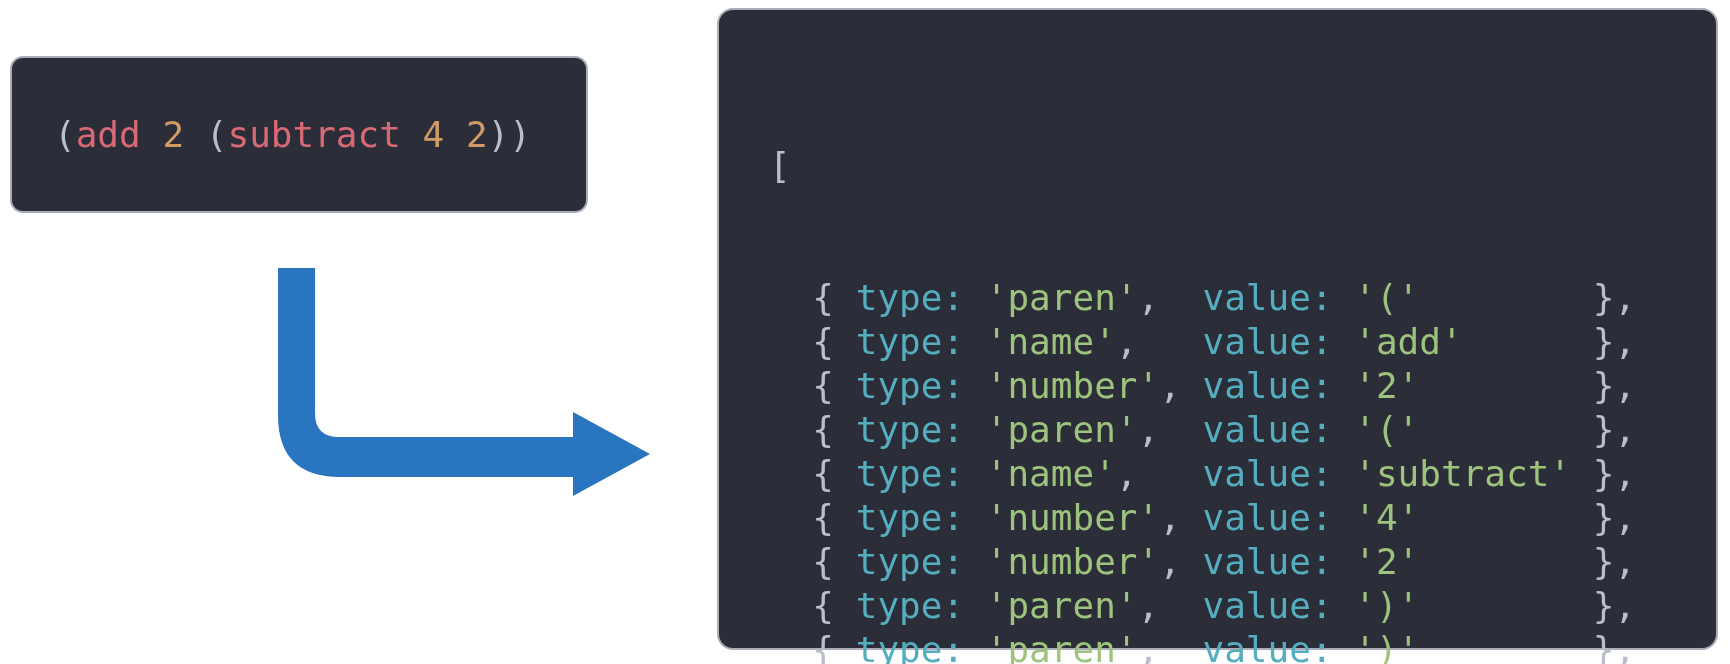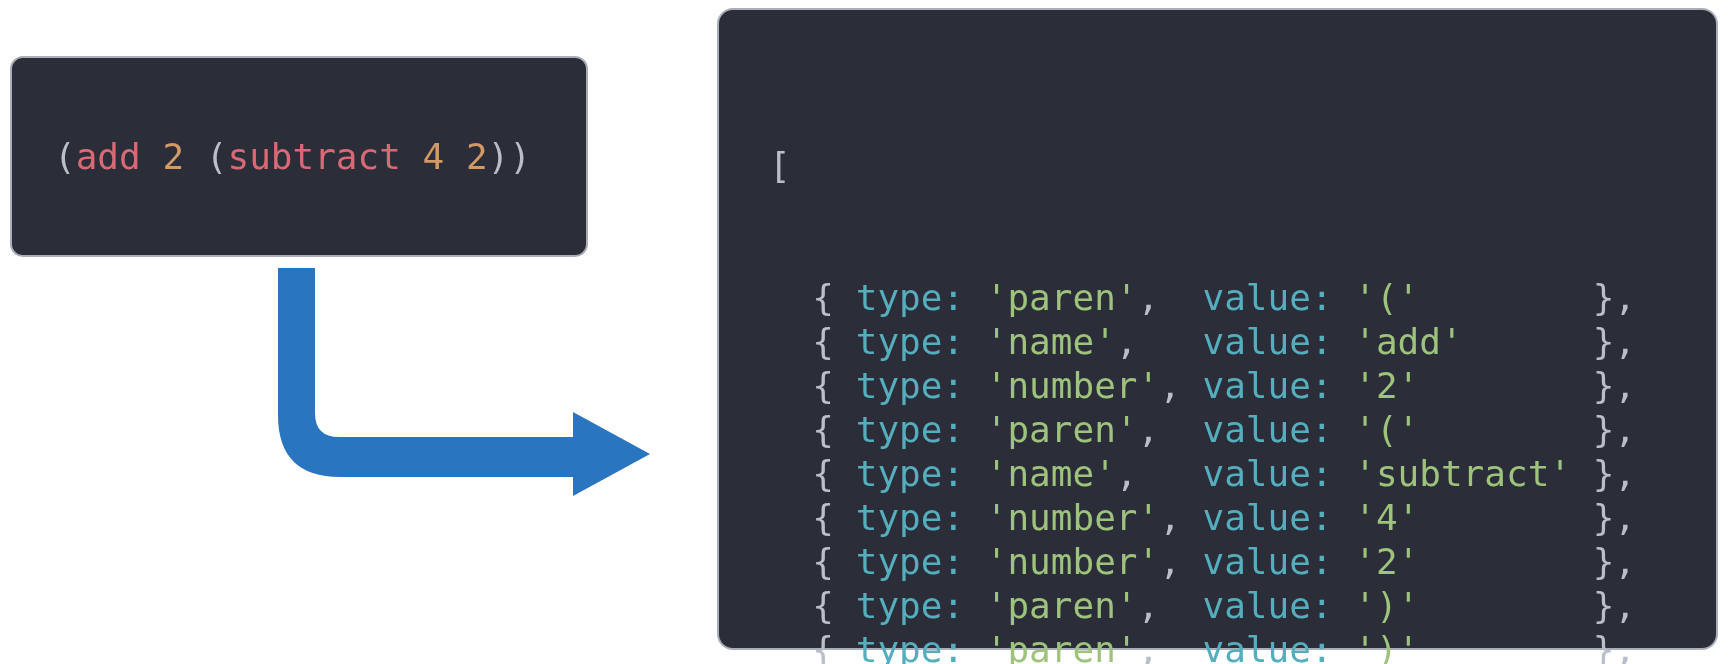--- a/index.html
+++ b/index.html
@@ -21,21 +21,21 @@
     position: absolute;
     box-sizing: border-box;
     background: var(--panel-bg, #2b2e39);
     border: 2px solid var(--panel-edge, #a9aeb9);
     color: #b9bfca;
   }
   .source-panel {
     left: 10px;
     top: 56px;
     width: 578px;
-    height: 201px;
+    height: 157px;
     border-radius: 13px;
     display: flex;
     align-items: center;
     padding-left: 42px;
     font-size: 36px;
     white-space: pre;
   }
   .tokens-panel {
     left: 717px;
     top: 8px;

